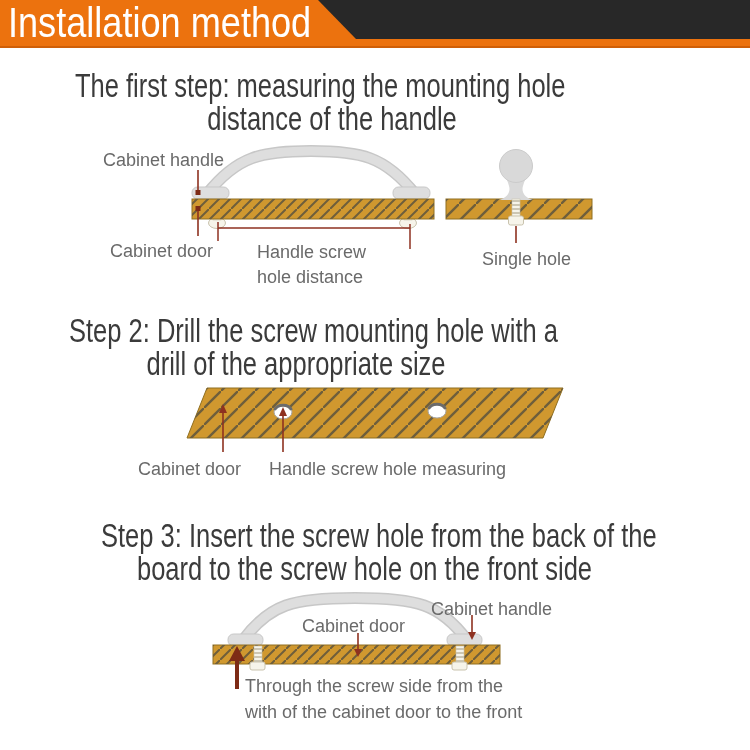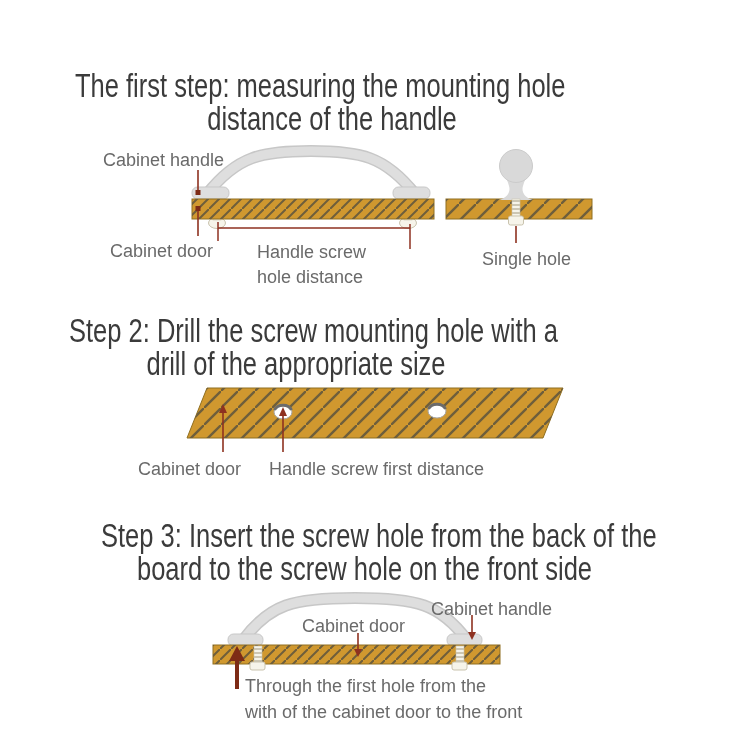--- a/index.html
+++ b/index.html
@@ -29,20 +29,25 @@
   .lbl{
     position:absolute;color:#6a6a6a;font-size:18px;line-height:24px;white-space:nowrap;
   }
   .canvas{position:absolute;left:0;top:0;}
 </style>
 </head>
 <body>
 
 <div class="page">
 
+  <div class="hdr">
+    <div class="hdr-dark"></div>
+    <div class="hdr-edge"></div>
+    <h1 class="hdr-title">Installation method</h1>
+  </div>
 
   <svg class="canvas" width="750" height="750" viewBox="0 0 750 750">
     <defs>
       <pattern id="hatchA" width="11" height="11" patternUnits="userSpaceOnUse">
         <path d="M -3,14 L 14,-3" stroke="#6e5e3b" stroke-width="2" fill="none"></path>
       </pattern>
       <pattern id="hatchB" width="17" height="17" patternUnits="userSpaceOnUse">
         <path d="M -4,21 L 21,-4" stroke="#6e5e3b" stroke-width="2.4" fill="none"></path>
       </pattern>
       <pattern id="thread" width="8" height="4" patternUnits="userSpaceOnUse">
@@ -163,23 +168,23 @@
   <div class="lbl" style="left:103px;top:148px">Cabinet handle</div>
   <div class="lbl" style="left:110px;top:239px">Cabinet door</div>
   <div class="lbl" style="left:257px;top:265px">hole distance</div>
   <div class="lbl" style="left:257px;top:240px">Handle screw</div>
   <div class="lbl" style="left:482px;top:247px">Single hole</div>
 
   <div class="step-line" style="left:-6px;top:313px">Step 2: Drill the screw mounting hole with a</div>
   <div class="step-line" style="left:-4px;top:346px">drill of the appropriate size</div>
 
   <div class="lbl" style="left:138px;top:457px">Cabinet door</div>
-  <div class="lbl" style="left:269px;top:457px">Handle screw first distance</div>
+  <div class="lbl" style="left:269px;top:457px">Handle screw hole measuring</div>
 
   <div class="step-line" style="left:26px;top:518px">Step 3: Insert the screw hole from the back of the</div>
   <div class="step-line" style="left:62px;top:551px">board to the screw hole on the front side</div>
 
   <div class="lbl" style="left:302px;top:614px">Cabinet door</div>
   <div class="lbl" style="left:431px;top:597px">Cabinet handle</div>
-  <div class="lbl" style="left:245px;top:674px">Through the first hole from the</div>
+  <div class="lbl" style="left:245px;top:674px">Through the screw side from the</div>
   <div class="lbl" style="left:245px;top:700px">with of the cabinet door to the front</div>
 
 </div>
 
 </body></html>

